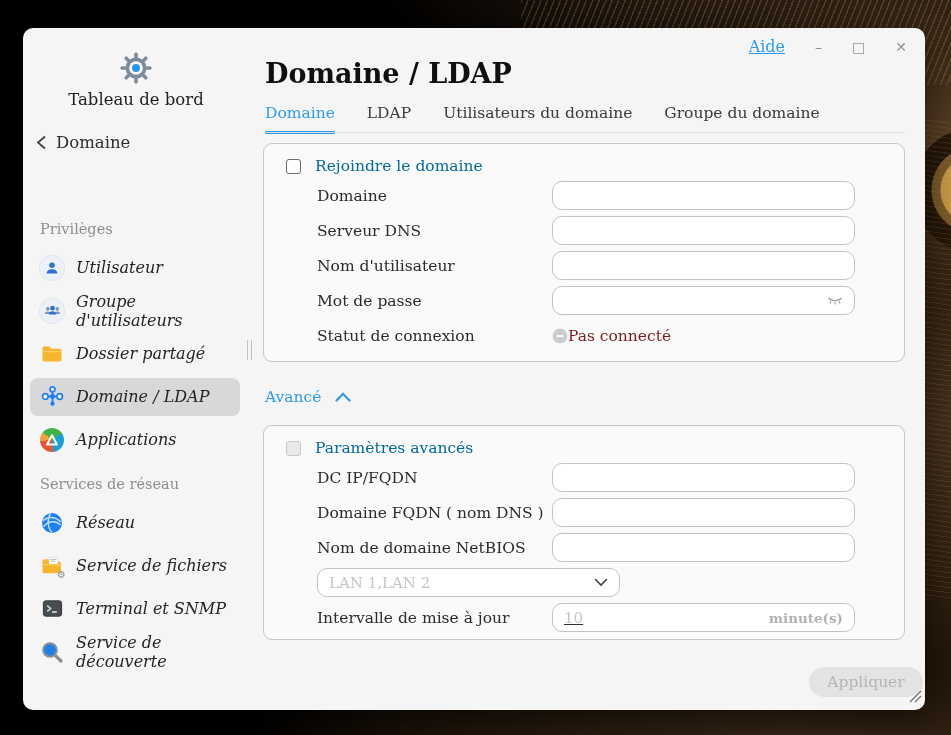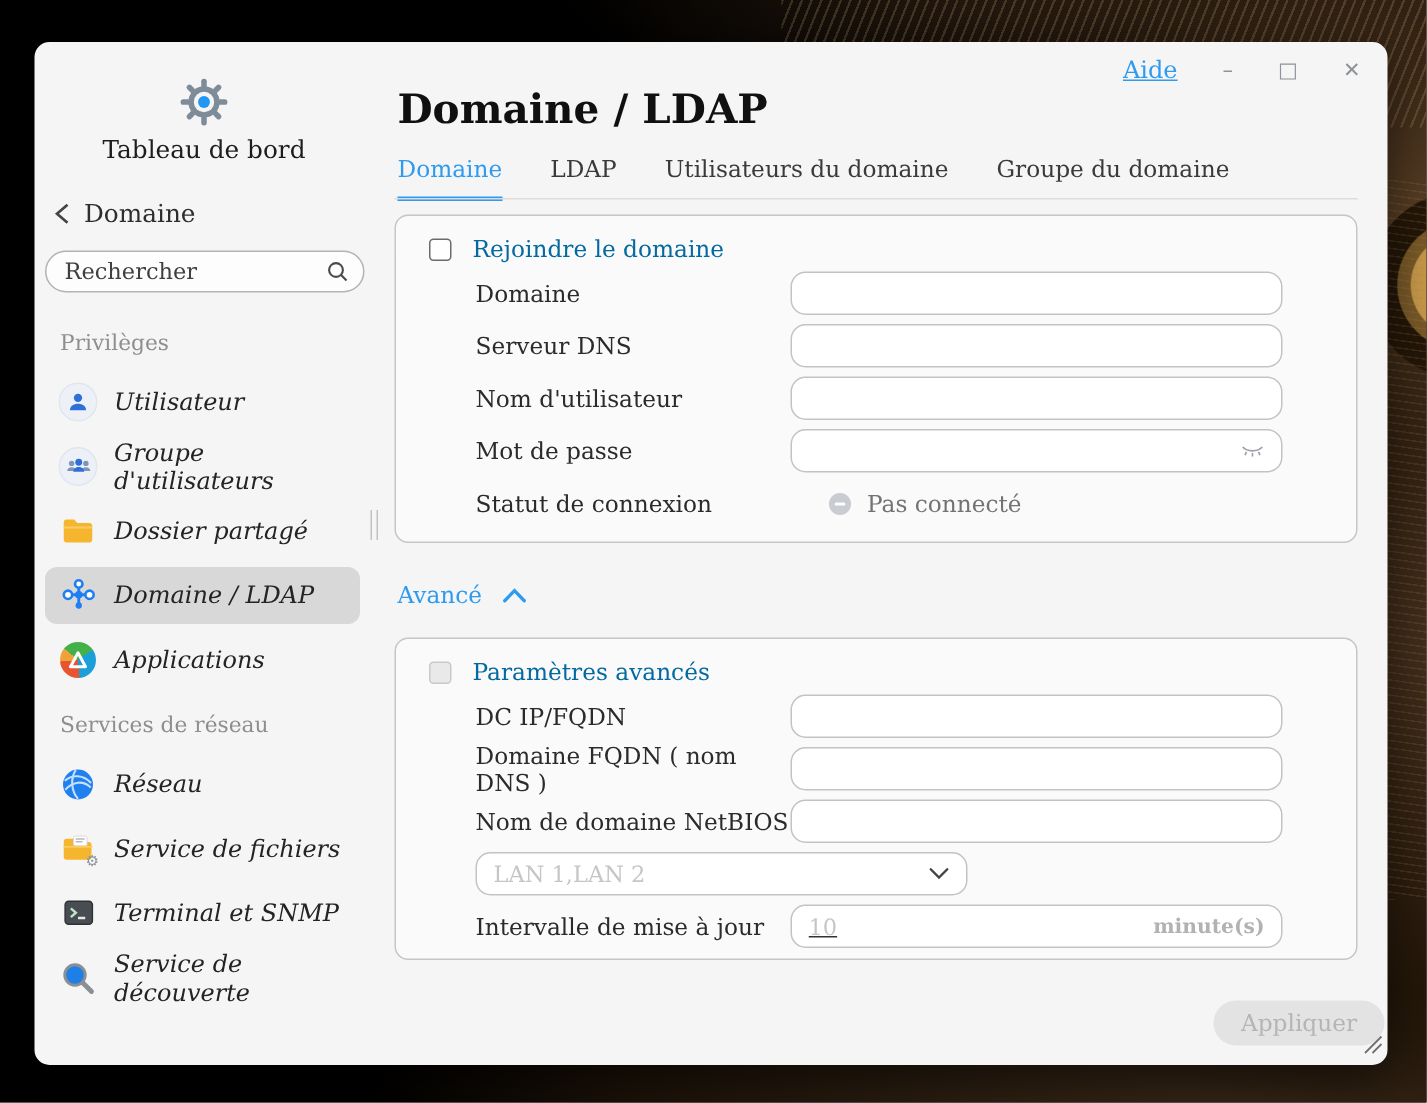--- a/index.html
+++ b/index.html
@@ -74,30 +74,30 @@
   .panel1 { top:115px; height:219px; }
   .panel2 { top:397px; height:215px; }
 
   .cbrow { display:flex; align-items:center; gap:14px; margin:10px 0 0 22px; height:24px;
     font-size:15.5px; color:#0369a1; }
   .cbox { width:15px; height:15px; border:1.5px solid #6b6b6b; border-radius:3px; background:#fff; cursor:pointer; flex:none; }
   .cbox.disabled { border-color:#c9c9c9; background:#e9e9e9; }
 
   .frow { display:flex; align-items:center; height:35px; padding:0 49px 0 53px; }
   .frow .flabel { flex:1; font-size:15.5px; color:#2b2b2b; }
-  .finput { width:328px; height:29px; border:1px solid #c3c3c3; border-radius:10px; background:#fff;
+  .finput { width:303px; height:29px; border:1px solid #c3c3c3; border-radius:10px; background:#fff;
     display:flex; align-items:center; padding:0 11px; flex:none; }
   .finput input { flex:1; border:none; outline:none; background:transparent; min-width:0;
     font:15px "DejaVu Serif","Liberation Serif",serif; color:#333;text-decoration:underline; }
   .finput input::placeholder { color:#c6c6c6; opacity:1; }
   .sel-value { flex:1; font-size:15px; color:#c6c6c6; white-space:nowrap; overflow:hidden; }
   .suffix { font-size:13.5px; color:#b2b2b2; margin-left:24px; flex:none;font-weight:bold; }
 
-  .statusrow .status { width:303px; display:flex; align-items:center; gap:10px; flex:none;
-    font-size:15.5px; color:#737373; }
+  .statusrow .status { width:303px; display:flex; align-items:center; flex:none;
+    font-size:15.5px; color:#7f1d1d; }
 
   .advanced { position:absolute; left:2px; top:360px; display:flex; align-items:center; gap:14px;
     color:#2e9bef; font-size:15.5px; cursor:pointer; }
 
   .apply { position:absolute; right:2px; top:639px; width:114px; height:30px; border:none;
     border-radius:15px; background:#e3e3e3; color:#b5b5b5; font:15.5px "DejaVu Serif","Liberation Serif",serif;
     cursor:default; }
 
   .splitter { position:absolute; left:224px; top:312px; width:5px; height:20px;
     border-left:1.5px solid #c2c2c2; border-right:1.5px solid #c2c2c2; cursor:col-resize; }
@@ -137,27 +137,20 @@
     </div>
     <div class="app-title">Tableau de bord</div>
 
     <div class="back">
       <svg width="11" height="15" viewBox="0 0 11 15">
           <polyline points="9,1.5 2,7.5 9,13.5" fill="none" stroke="#444" stroke-width="1.8"></polyline>
         </svg>
       <span>Domaine</span>
     </div>
 
-    <div class="searchbox">
-      <input type="text" placeholder="Rechercher" style="">
-      <svg width="16" height="16" viewBox="0 0 16 16">
-          <circle cx="7" cy="7" r="4.6" fill="none" stroke="#4a4a4a" stroke-width="1.4"></circle>
-          <line x1="10.4" y1="10.4" x2="14" y2="14" stroke="#4a4a4a" stroke-width="1.4"></line>
-        </svg>
-    </div>
 
     <div class="side-list">
       <div class="side-header">Privilèges</div>
 
       <div class="side-item">
         <span class="icw circle-bg">
           <svg width="18" height="18" viewBox="0 0 24 24">
               <circle cx="12" cy="8.3" r="3.7" fill="#2f6fd8"></circle>
               <path d="M4.8 19.4c0-3.8 3.3-5.8 7.2-5.8s7.2 2 7.2 5.8z" fill="#2f6fd8"></path>
             </svg>

